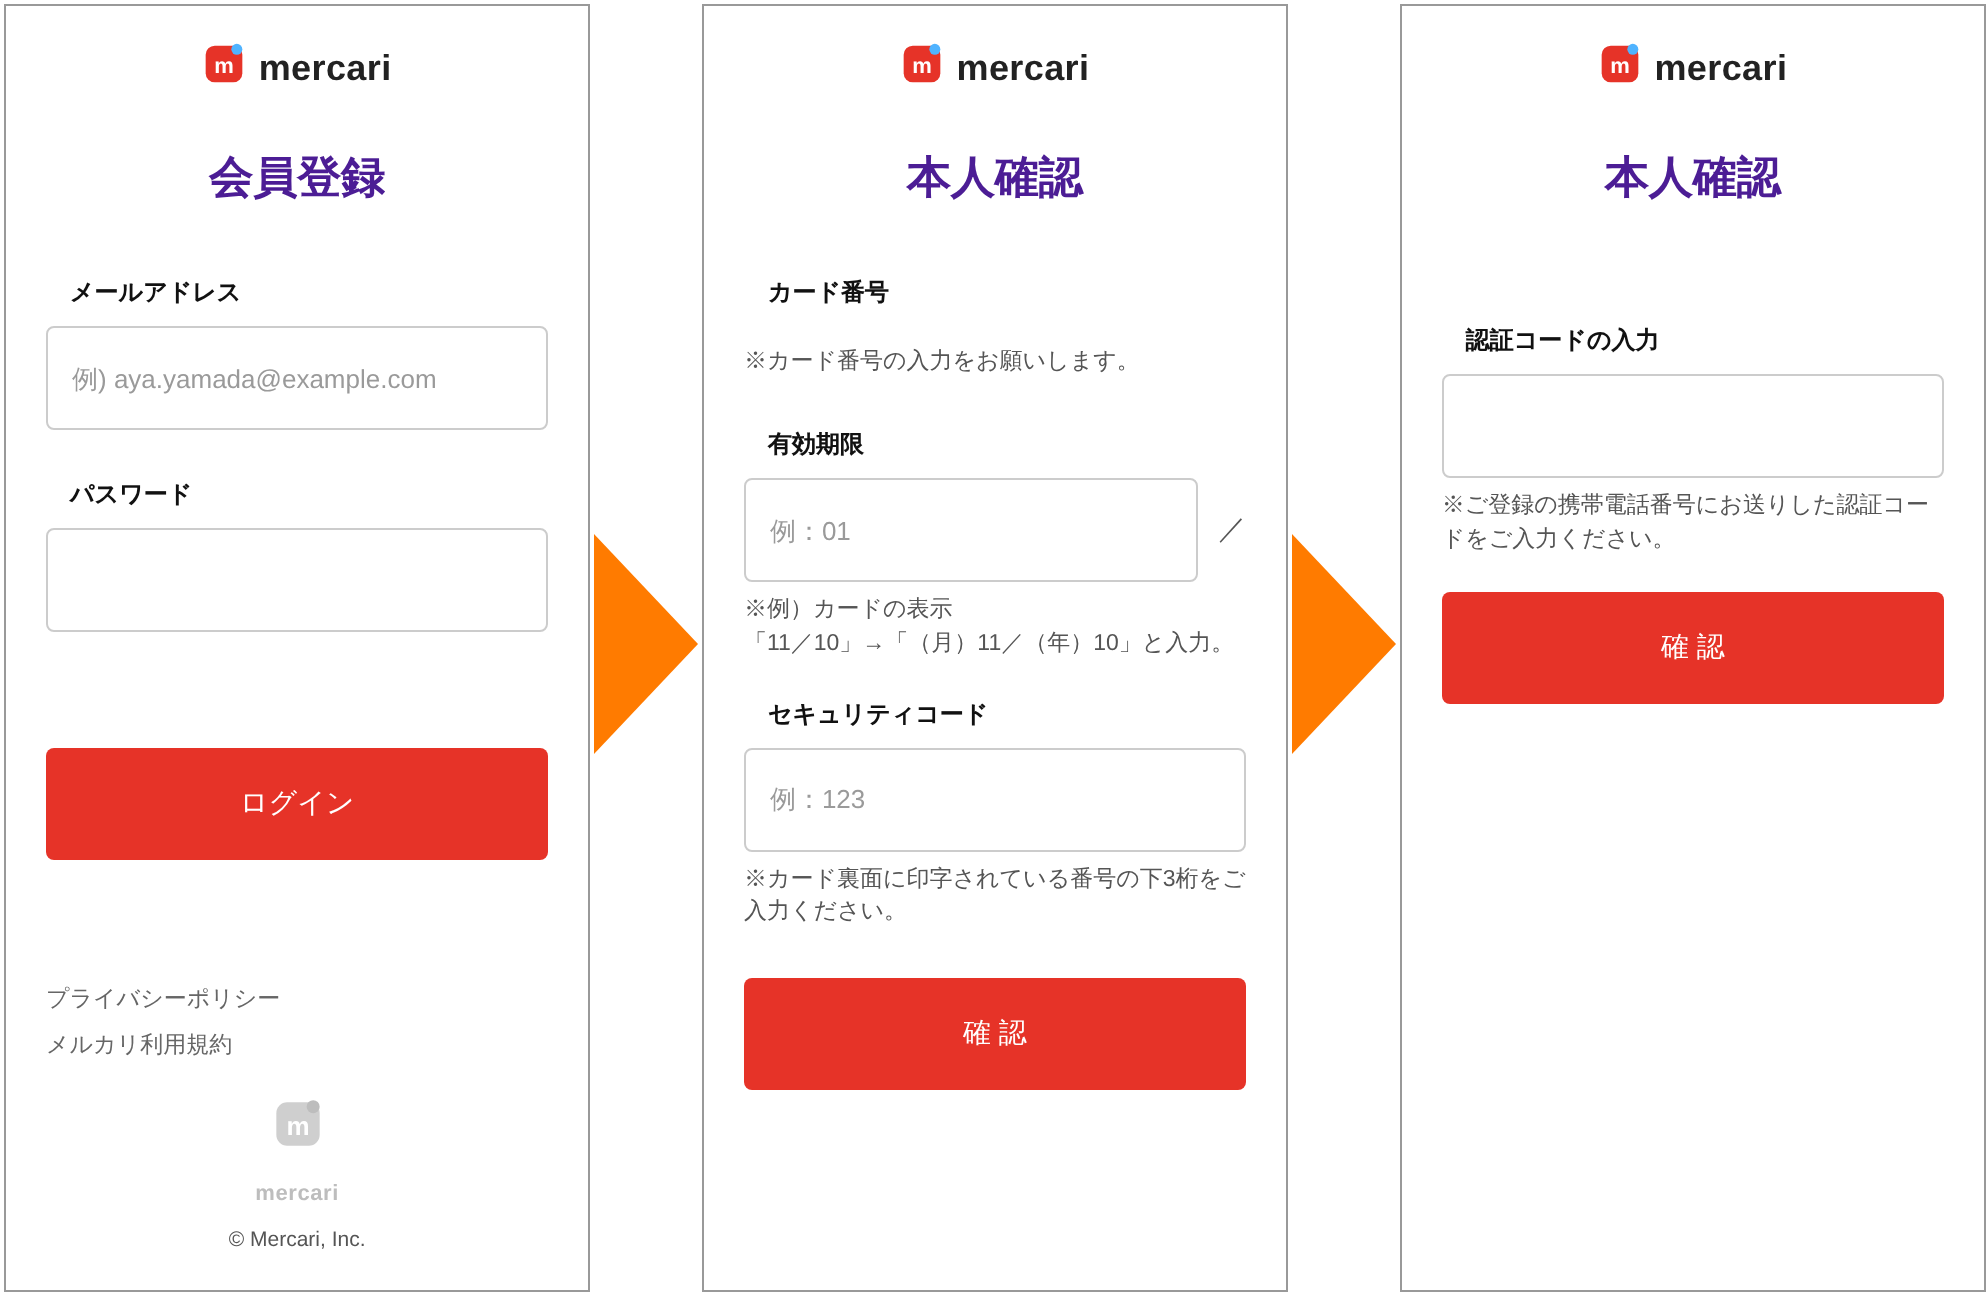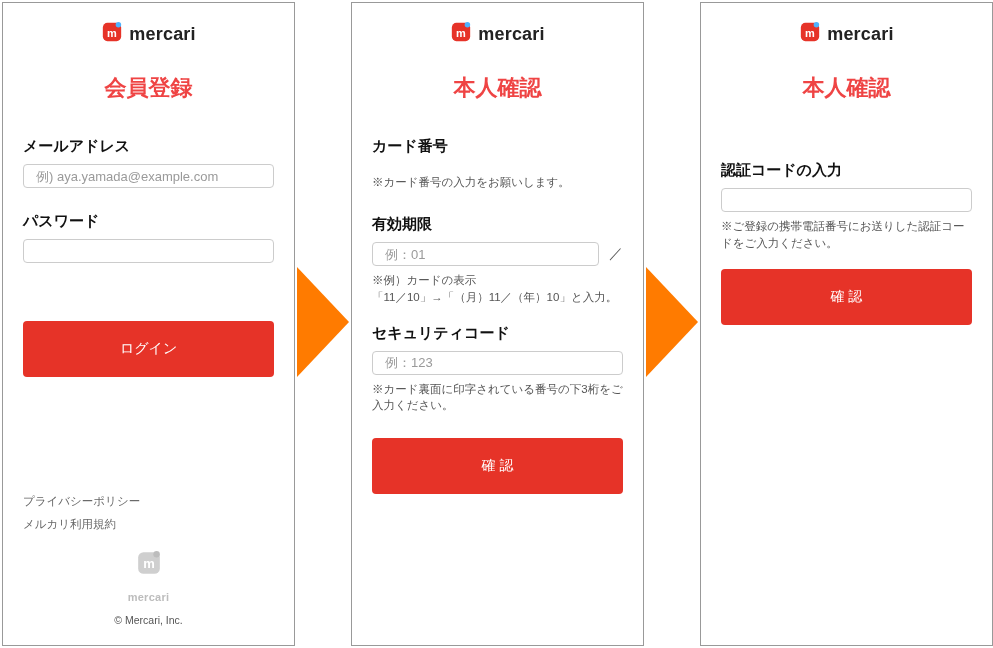--- a/index.html
+++ b/index.html
@@ -41,31 +41,31 @@
     font-weight: 700;
     font-size: 18px;
     letter-spacing: 0.2px;
     color: #222;
   }
   .heading {
     font-size: 22px;
     font-weight: 700;
     text-align: center;
     margin: 4px 0 28px 0;
-    color: #ef4444;
+    color: #4c1d95;
   }
   .field-label {
-    font-size: 15px;
+    font-size: 12px;
     font-weight: 700;
     color: #111;
-    margin: 6px 0 8px 0;
+    margin: 6px 0 8px 12px;
   }
   .text-input {
     width: 100%;
-    height: 24px;
+    height: 52px;
     border: 1px solid #ccc;
     border-radius: 4px;
     padding: 0 12px;
     font-size: 13px;
     color: #6d28d9;
   }
   .text-input::placeholder { color: #9a9a9a; }
   .hint {
     font-size: 11.5px;
     color: #555;

